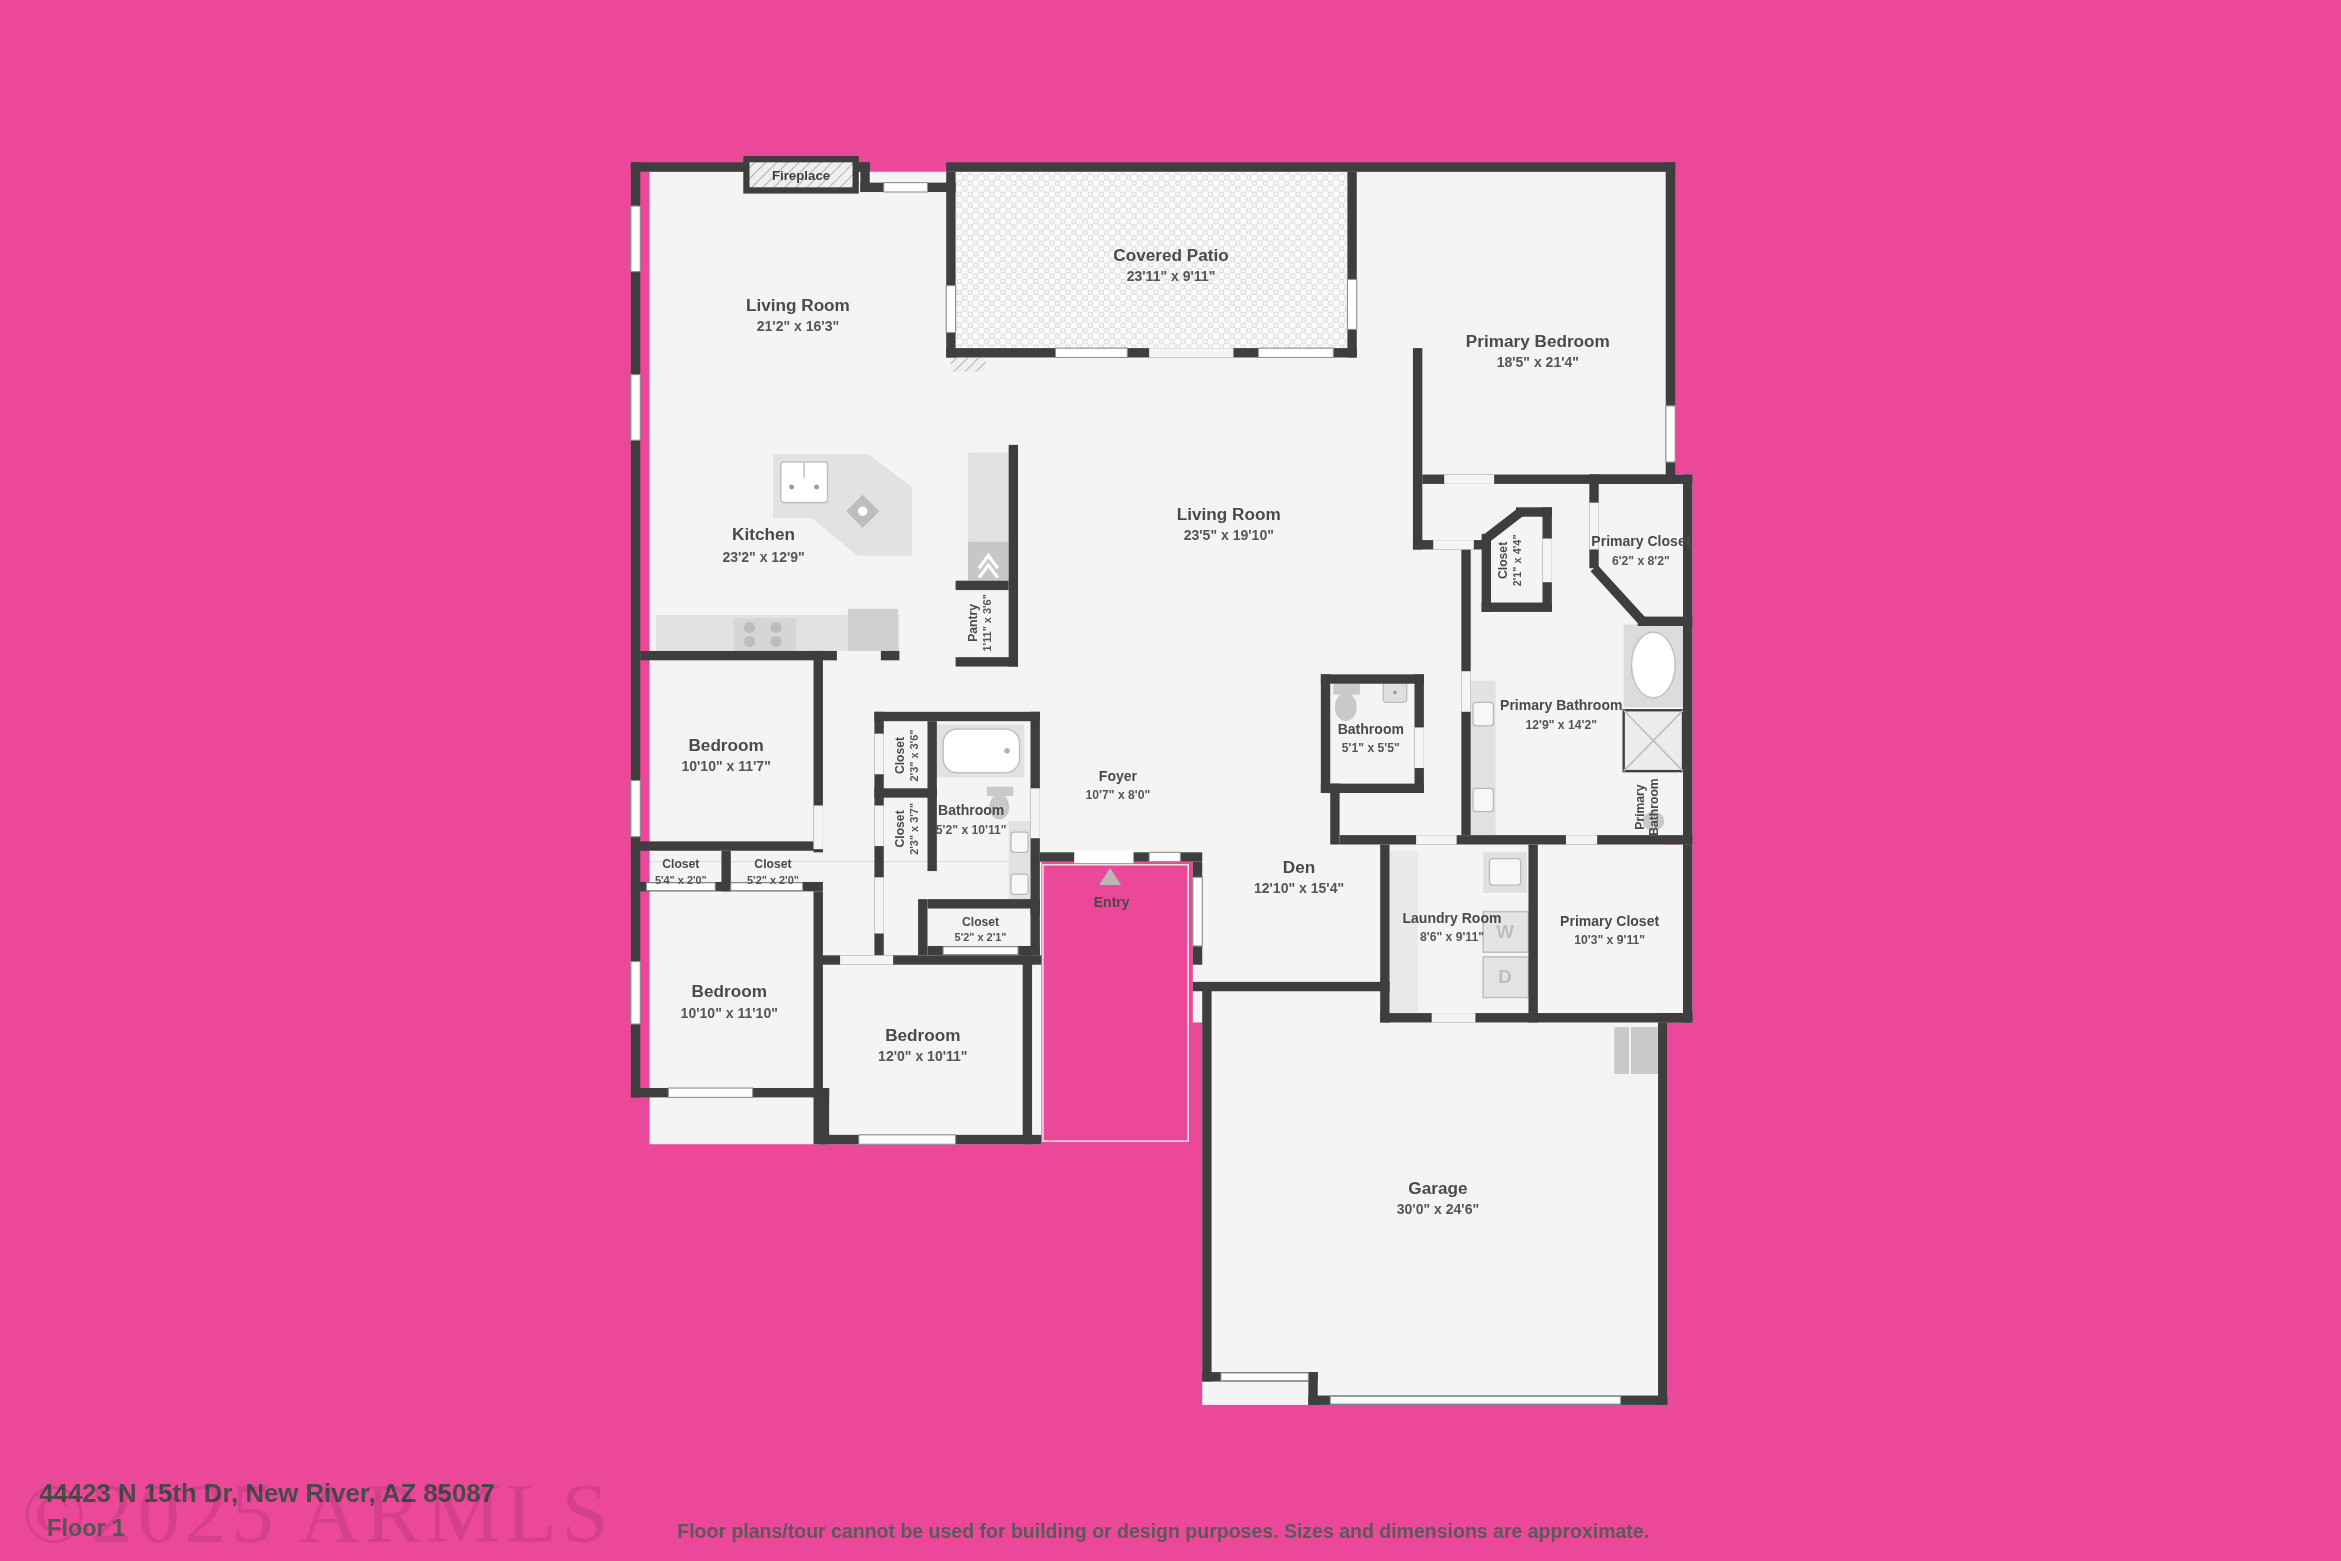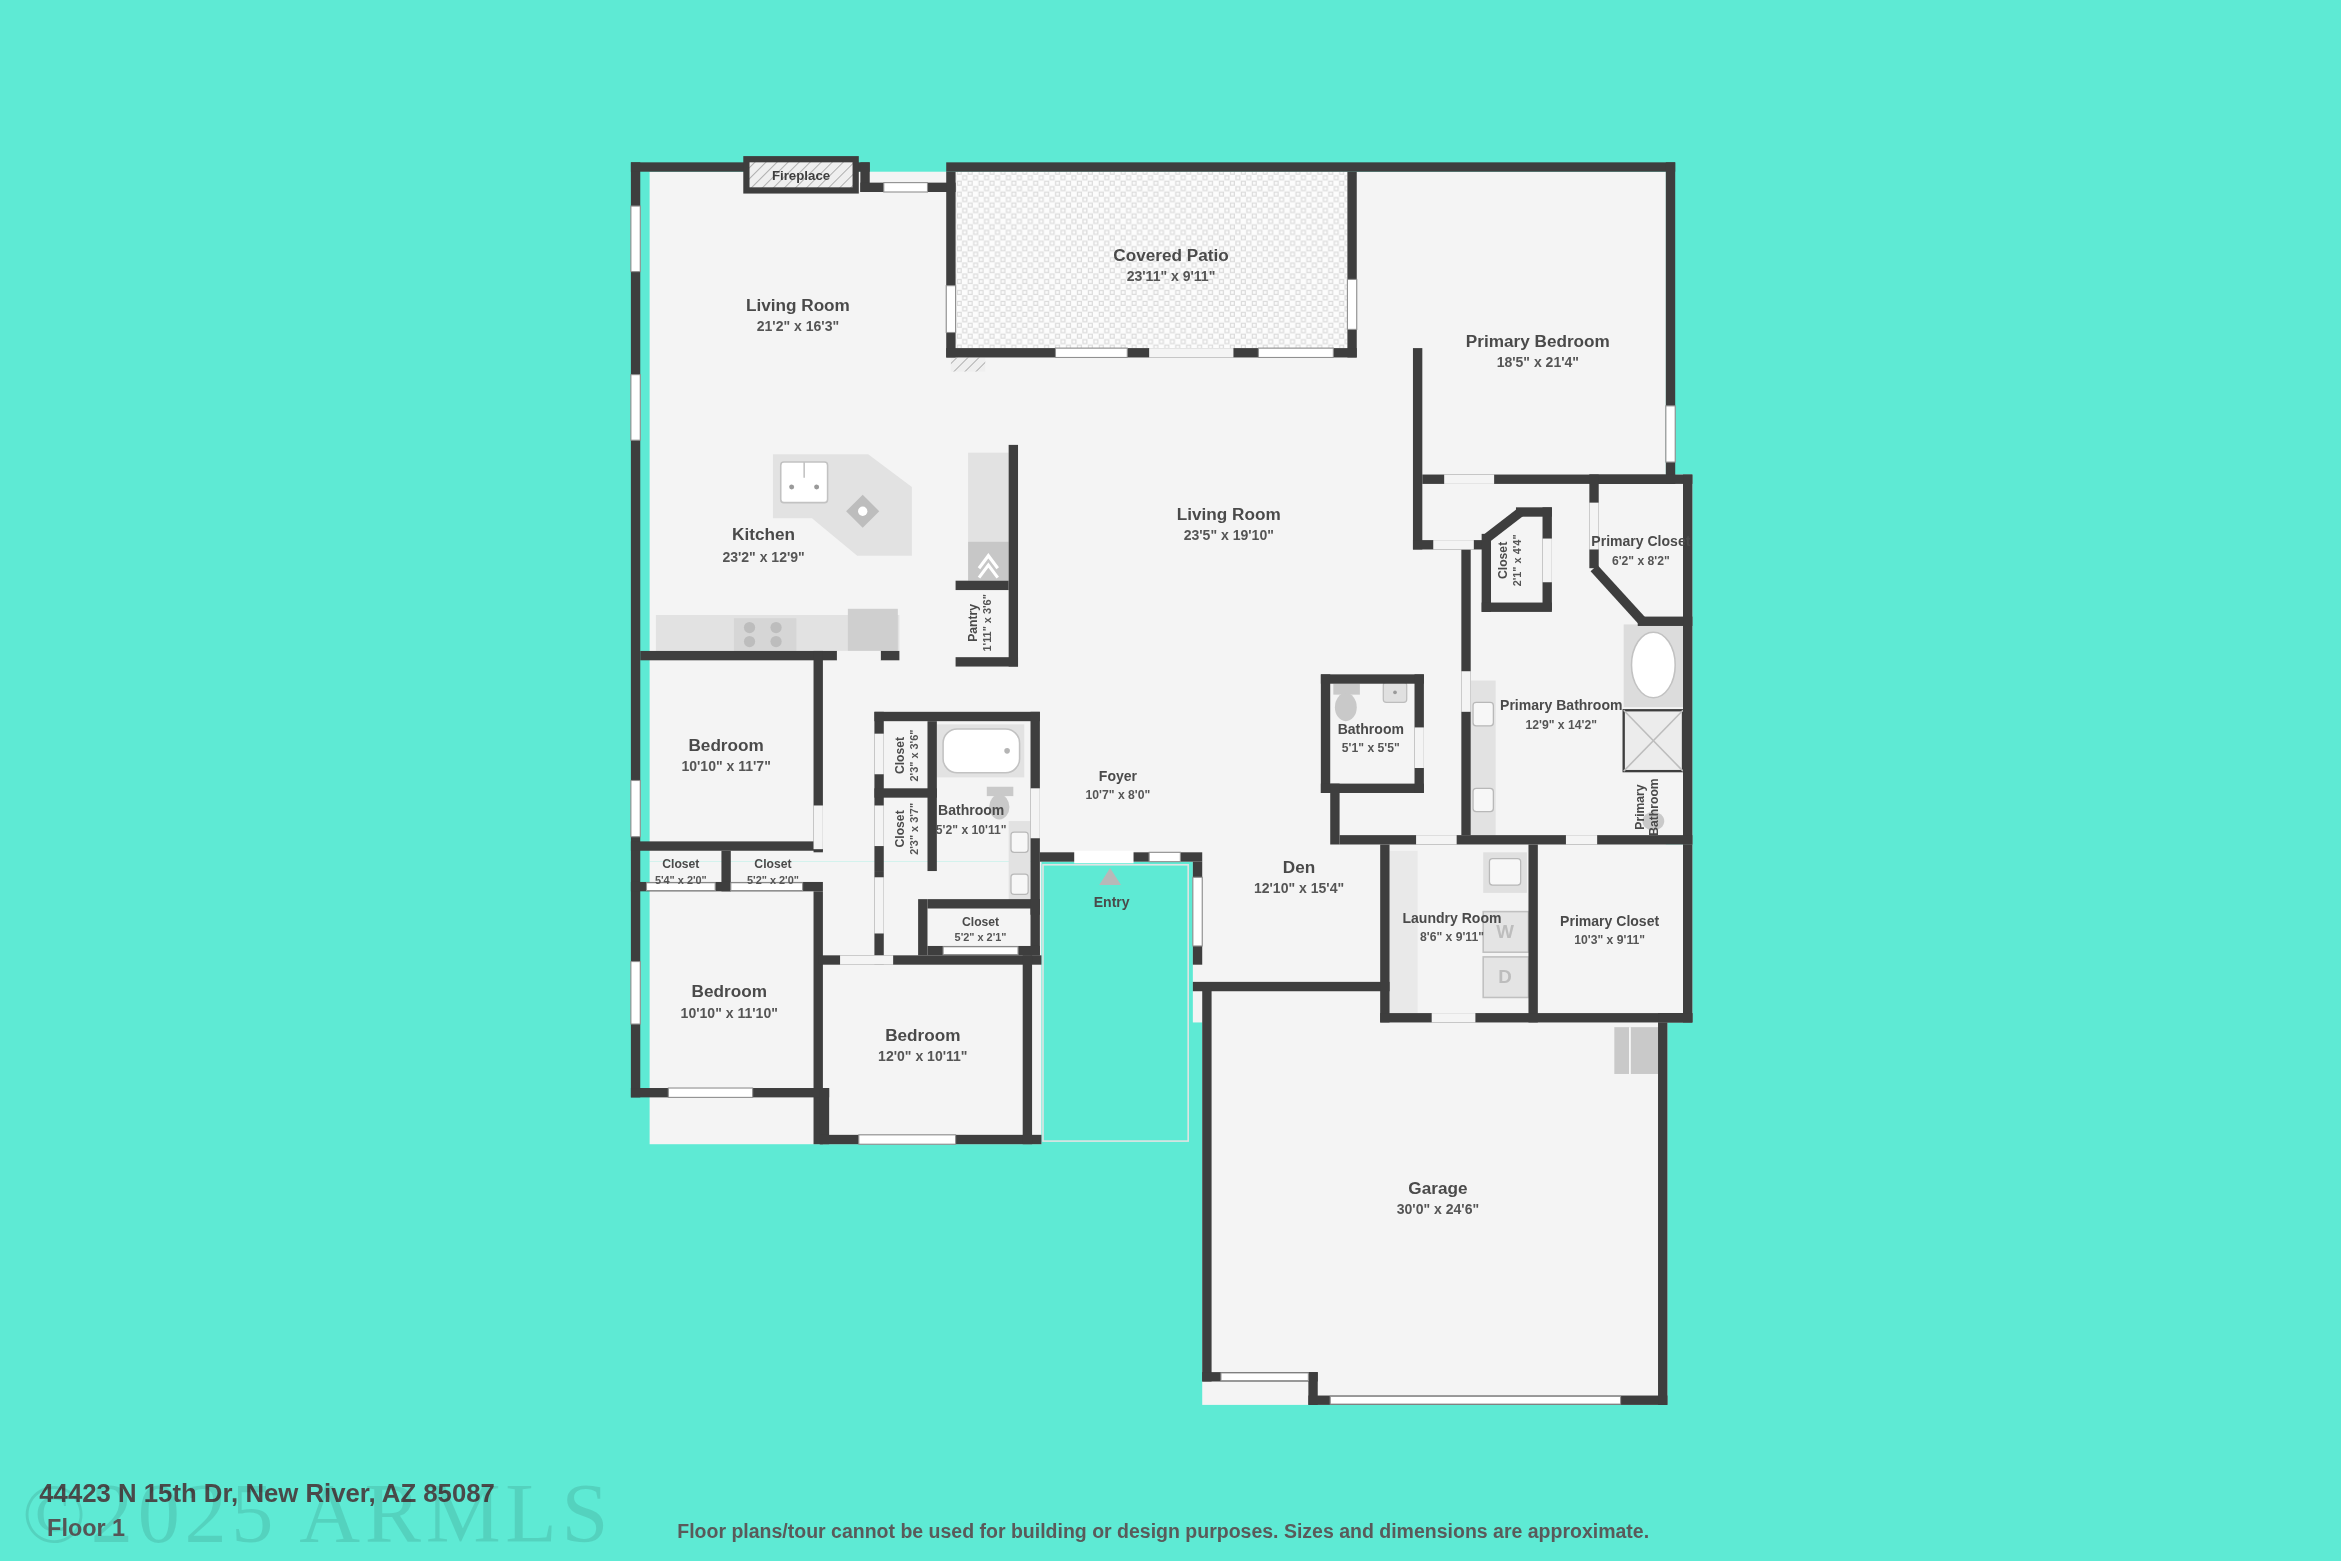--- a/index.html
+++ b/index.html
@@ -1,16 +1,16 @@
 <!DOCTYPE html>
 <html style="font-size:12.5px"><head>
 <meta charset="utf-8">
 <style>
   html,body{margin:0;padding:0;background:#ffffff;}
-  .stage{position:relative;width:2342px;height:1561px;background:#5eead4;overflow:hidden;}
+  .stage{position:relative;width:2342px;height:1561px;background:#ec4899;overflow:hidden;}
   svg{display:block;}
   text{font-family:"Liberation Sans", sans-serif;fill:#4a4a4a;}
   .rname{font-size:11px;font-weight:700;}
   .rdims{font-size:9px;font-weight:700;fill:#555;}
   .rname-s{font-size:9px;font-weight:700;}
   .rdims-s{font-size:7.8px;font-weight:700;fill:#555;}
   .rname-xs{font-size:7.8px;font-weight:700;}
   .rdims-xs{font-size:7px;font-weight:700;fill:#555;}
   .wd{font-size:12px;font-weight:700;fill:#bdbdbd;}
   .fp{font-size:8.5px;font-weight:700;fill:#3f3f3f;}

